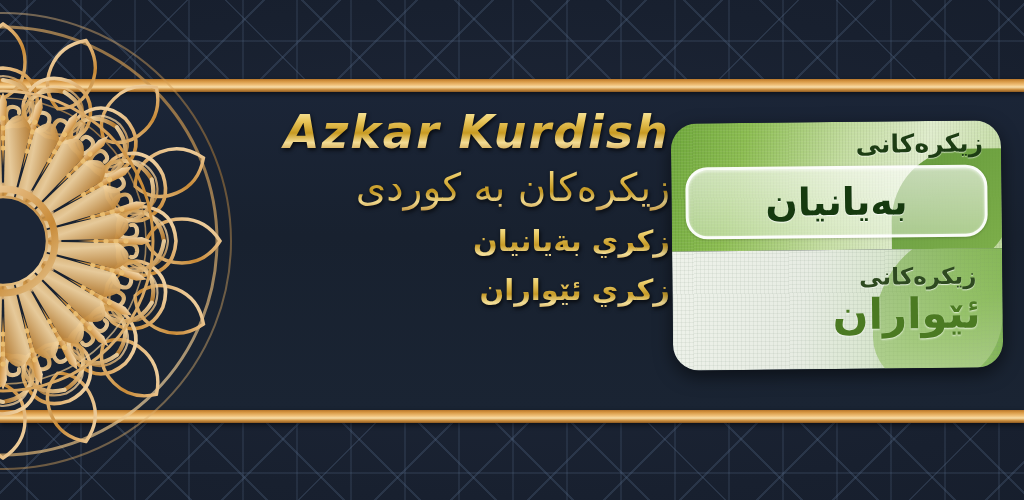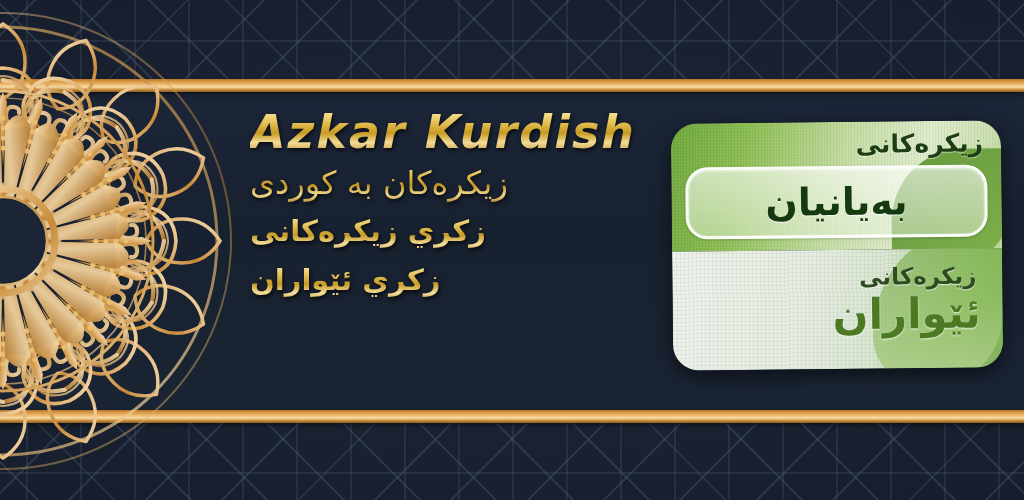--- a/index.html
+++ b/index.html
@@ -58,40 +58,40 @@
   .mandala-wrap{
     position:absolute;left:-232px;top:6px;
     width:470px;height:470px;
     pointer-events:none;
   }
   .mandala-wrap svg{display:block;width:470px;height:470px;}
 
   
   .text-block{
     position:absolute;left:250px;top:108px;width:420px;
-    text-align:left;
+    text-align:right;
   }
   .title-en{
     font-family:"DejaVu Sans", sans-serif;
     font-style:italic;
     font-size:46px;
     font-weight:700;
     letter-spacing:2px;
     line-height:1.05;
     background:linear-gradient(180deg,#fdf0b4 0%,#e8c55a 28%,#c79a22 52%,#f3dc95 72%,#b9832a 100%);
     -webkit-background-clip:text;background-clip:text;
     color:transparent;
     -webkit-text-fill-color:transparent;
     filter:drop-shadow(1px 2px 2px rgba(0,0,0,.75));
     margin:0;
   }
   .title-ku{
     direction:rtl;
     font-family:"DejaVu Sans", sans-serif;
-    font-size:32px;
+    font-size:39px;
     font-weight:400;
     line-height:1.35;
     margin:6px 0 0 0;
     background:linear-gradient(180deg,#fdf0b4 0%,#e6c155 30%,#c0941f 55%,#f0d98e 75%,#b37d26 100%);
     -webkit-background-clip:text;background-clip:text;
     color:transparent;-webkit-text-fill-color:transparent;
     filter:drop-shadow(1px 2px 2px rgba(0,0,0,.75));
   }
   .sub-ku{
     direction:rtl;
@@ -387,21 +387,21 @@
 
       <circle cx="235" cy="235" r="52" fill="none" stroke="url(#g1)" stroke-width="7"></circle>
       <circle cx="235" cy="235" r="44" fill="#1b2536"></circle>
       <circle cx="235" cy="235" r="44" fill="none" stroke="url(#g2)" stroke-width="2.5"></circle>
     </svg>
   </div>
 
   <div class="text-block">
     <div class="title-en">Azkar Kurdish</div>
     <div class="title-ku">زیکرەکان بە کوردی</div>
-    <div class="sub-ku">زكري زیکرەکانی</div>
+    <div class="sub-ku">زكري بةيانيان</div>
     <div class="sub-ku">زكري ئێواران</div>
   </div>
 
   <div class="cards">
 
     <div class="card card-green">
       <div class="leaf"></div>
       <div class="cap-top">زیکرەکانی</div>
       <div class="pill">
         <span>بەیانیان</span>

